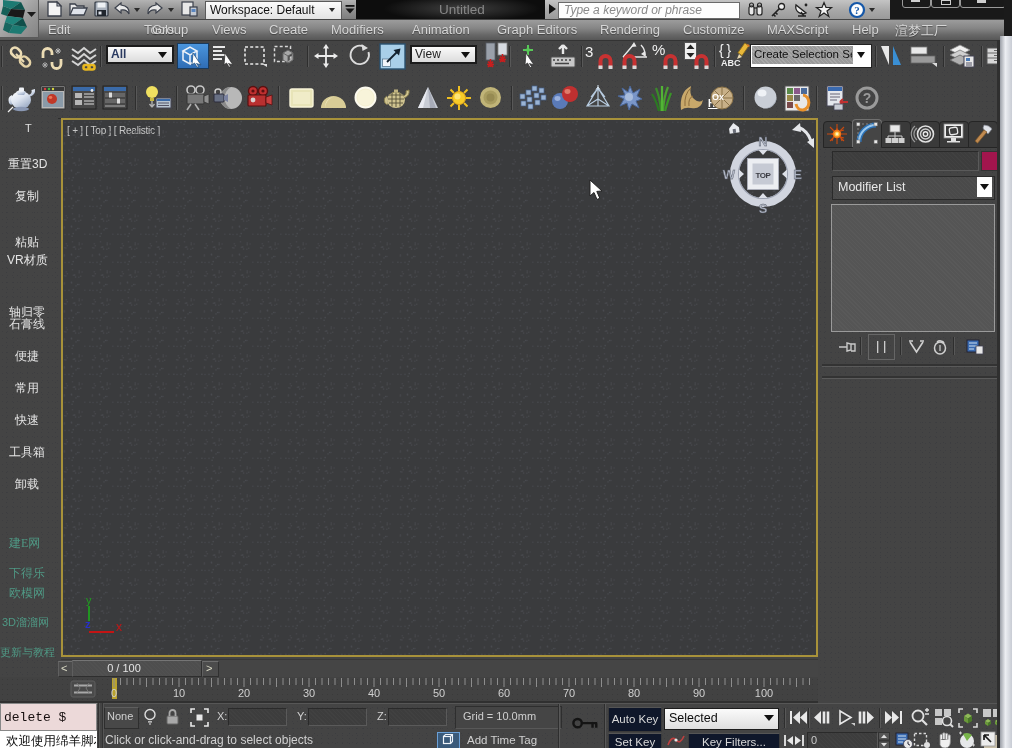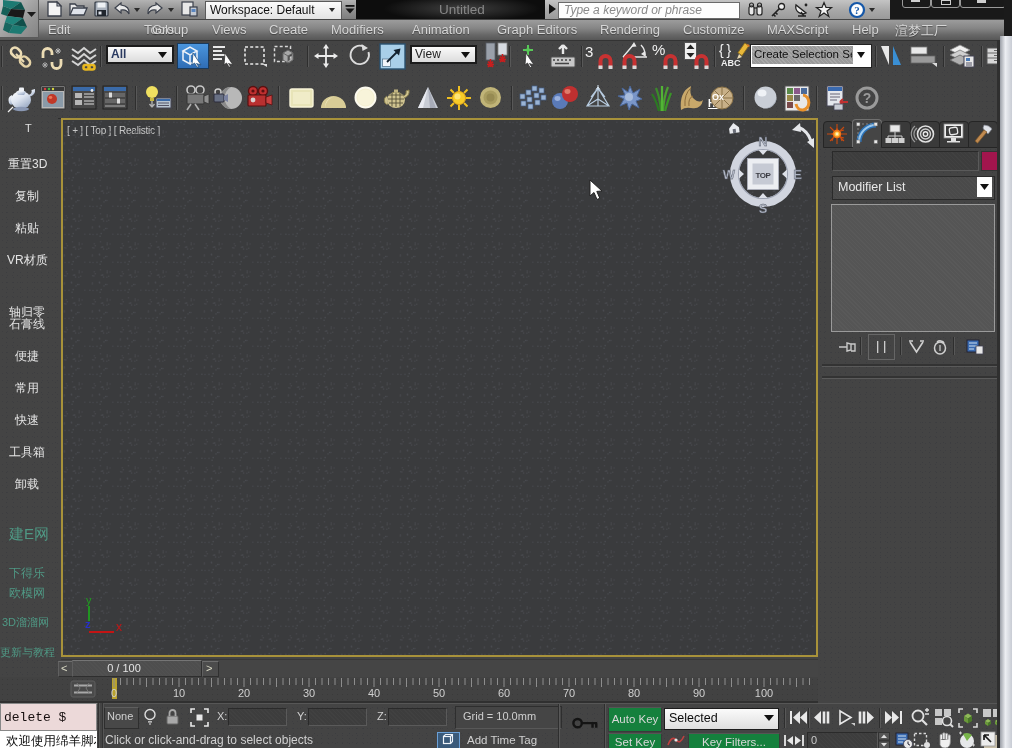--- a/index.html
+++ b/index.html
@@ -2,21 +2,21 @@
 <html><head><meta charset="utf-8">
 <style>
 html,body{margin:0;padding:0;}
 body{width:1012px;height:748px;position:relative;overflow:hidden;background:#444444;
  font-family:"Liberation Sans",sans-serif;-webkit-font-smoothing:antialiased;}
 .ab{position:absolute;}
 .sep1{position:absolute;width:2px;background:linear-gradient(90deg,#2e2e2e 50%,#585858 50%);}
 .txt{position:absolute;color:#d6d6d6;white-space:nowrap;}
 .fld{position:absolute;background:#3d3d3d;border-top:1px solid #2a2a2a;border-left:1px solid #2a2a2a;border-bottom:1px solid #5a5a5a;border-right:1px solid #5a5a5a;
  background-image:repeating-linear-gradient(45deg,rgba(255,255,255,.02) 0 1px,transparent 1px 3px);}
-.btn{position:absolute;background:#15803d;border:1px solid #3a3a3a;border-top-color:#555;color:#d8d8d8;text-align:center;}
+.btn{position:absolute;background:#0f172a;border:1px solid #3a3a3a;border-top-color:#555;color:#d8d8d8;text-align:center;}
 svg{position:absolute;overflow:visible;}
 </style></head>
 <body>
 
 <div class="ab" style="left:0;top:0;width:1012px;height:19px;background:linear-gradient(#232323,#0c0c0c);"></div>
 
 <div class="ab" style="left:37px;top:0;width:325px;height:19px;background:linear-gradient(#b3b3b3,#909090 55%,#7e7e7e);"></div>
 
 <div class="ab" style="left:0;top:0;width:38px;height:37px;background:linear-gradient(135deg,#c8c8c8,#9a9a9a 60%,#848484);border-right:1px solid #5a5a5a;border-bottom:1px solid #5a5a5a;z-index:6;"></div>
 <svg class="ab" style="left:1px;top:0;z-index:7;" width="30" height="36" viewBox="0 0 30 36">
@@ -549,30 +549,30 @@
  <svg class="ab" style="left:855px;top:86px;" width="24" height="24" viewBox="0 0 24 24">
   <circle cx="12" cy="12" r="10" fill="none" stroke="#9a9a9a" stroke-width="3"></circle>
   <text x="12" y="17" font-size="14" font-weight="bold" fill="#9a9a9a" text-anchor="middle">?</text>
  </svg>
 </div>
 
 <div id="leftpanel" style="position:absolute;left:0;top:118px;width:58px;height:582px;background:#444;background-image:radial-gradient(circle,#3e3e41 0.7px,transparent 0.95px),radial-gradient(circle,#3c3d40 0.7px,transparent 0.95px);background-size:5px 7px,7px 5px;background-position:0 0,3px 2px;">
  <div class="txt" style="left:25px;top:4px;font-size:11px;color:#e0e0e0;">T</div>
  <div class="txt" style="left:8px;top:38px;font-size:12px;color:#e4e4e4;">重置3D</div>
  <div class="txt" style="left:15px;top:70px;font-size:12px;color:#e4e4e4;">复制</div>
- <div class="txt" style="left:15px;top:102px;font-size:12px;color:#e4e4e4;">粘贴</div>
+ <div class="txt" style="left:15px;top:116px;font-size:12px;color:#e4e4e4;">粘贴</div>
  <div class="txt" style="left:7px;top:134px;font-size:12px;color:#e4e4e4;">VR材质</div>
  <div class="txt" style="left:9px;top:166px;font-size:12px;color:#e4e4e4;margin-top:20px;">轴归零</div>
  <div class="txt" style="left:9px;top:198px;font-size:12px;color:#e4e4e4;">石膏线</div>
  <div class="txt" style="left:15px;top:230px;font-size:12px;color:#e4e4e4;">便捷</div>
  <div class="txt" style="left:15px;top:262px;font-size:12px;color:#e4e4e4;">常用</div>
  <div class="txt" style="left:15px;top:294px;font-size:12px;color:#e4e4e4;">快速</div>
  <div class="txt" style="left:9px;top:326px;font-size:12px;color:#e4e4e4;">工具箱</div>
  <div class="txt" style="left:15px;top:358px;font-size:12px;color:#e4e4e4;">卸载</div>
- <div class="txt" style="left:9px;top:407px;font-size:15px;color:#4f9884;">建E网</div>
+ <div class="txt" style="left:9px;top:417px;font-size:12px;color:#4f9884;font-family:Liberation Serif, serif;">建E网</div>
  <div class="txt" style="left:9px;top:439px;font-size:12px;color:#4f9884;margin-top:8px;">下得乐</div>
  <div class="txt" style="left:9px;top:467px;font-size:12px;color:#4f9884;">欧模网</div>
  <div class="txt" style="left:2px;top:497px;font-size:11px;color:#4f9884;">3D溜溜网</div>
  <div class="txt" style="left:0px;top:527px;font-size:11px;color:#4f9884;">更新与教程</div>
 </div>
 
 <div class="ab" style="left:61px;top:118px;width:757px;height:539px;border:2px solid #a8923a;box-sizing:border-box;background:#3a3b3d;"></div>
 <div class="txt" style="left:67px;top:125px;font-size:10px;letter-spacing:-0.2px;color:#c8c8c8;">[ + ] [ Top ] [ Realistic ]</div>
 <svg class="ab" style="left:63px;top:120px;" width="753" height="535">
   <defs>

